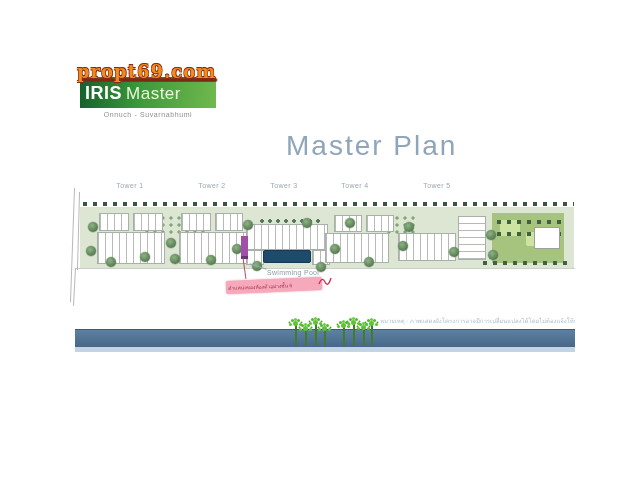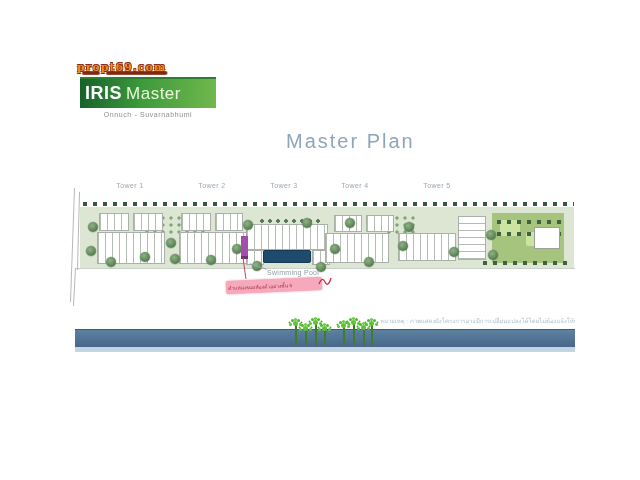--- a/index.html
+++ b/index.html
@@ -3,42 +3,42 @@
 <meta charset="utf-8">
 <style>
   html,body{margin:0;padding:0;background:#ffffff;}
   #page{
     position:relative;width:640px;height:480px;overflow:hidden;
     background:#ffffff;font-family:"Liberation Sans",sans-serif;
   }
   
   .watermark{
     position:absolute;left:77px;top:61px;z-index:6;
-    font-family:"DejaVu Serif",serif;font-weight:bold;font-size:11px;letter-spacing:1px;
+    font-family:"DejaVu Serif",serif;font-weight:bold;font-size:18px;letter-spacing:1px;
     color:#ef8c1d;
     text-shadow:0.6px 0.6px 0 #8a2a12,-0.6px -0.6px 0 #8a2a12,0.6px -0.6px 0 #8a2a12,-0.6px 0.6px 0 #8a2a12;
     text-decoration:underline;text-decoration-color:#7c2a14;text-decoration-thickness:2px;
   }
   
   .logo-box{
     position:absolute;left:80px;top:77px;width:136px;height:31px;z-index:4;
     background:linear-gradient(95deg,#15612b 0%,#3d9a3b 45%,#71b84e 100%);
     display:flex;align-items:center;padding-left:5px;box-sizing:border-box;
     border-top:2px solid #2e7d32;
   }
   .logo-brand{color:#ffffff;font-weight:bold;font-size:18px;letter-spacing:0.5px;}
   .logo-suffix{color:#eaf6da;font-weight:normal;font-size:17px;margin-left:4px;letter-spacing:0.5px;}
   .logo-subtitle{
     position:absolute;left:80px;top:111px;width:136px;text-align:center;
     font-size:7px;color:#8f8f8f;letter-spacing:0.6px;
   }
   
   .master-title{
     position:absolute;left:286px;top:130px;
-    font-size:20px;font-weight:300;color:#8fa5ba;letter-spacing:2px;
+    font-size:28px;font-weight:300;color:#8fa5ba;letter-spacing:2px;
   }
   
   .tower-label{
     position:absolute;top:182px;width:40px;text-align:center;
     font-size:7px;color:#9aa7b0;letter-spacing:0.4px;
   }
   
   .ground{position:absolute;left:80px;top:207px;width:494px;height:61px;background:#dde6d3;}
   .top-trees{
     position:absolute;left:80px;top:197px;width:494px;height:14px;z-index:2;

